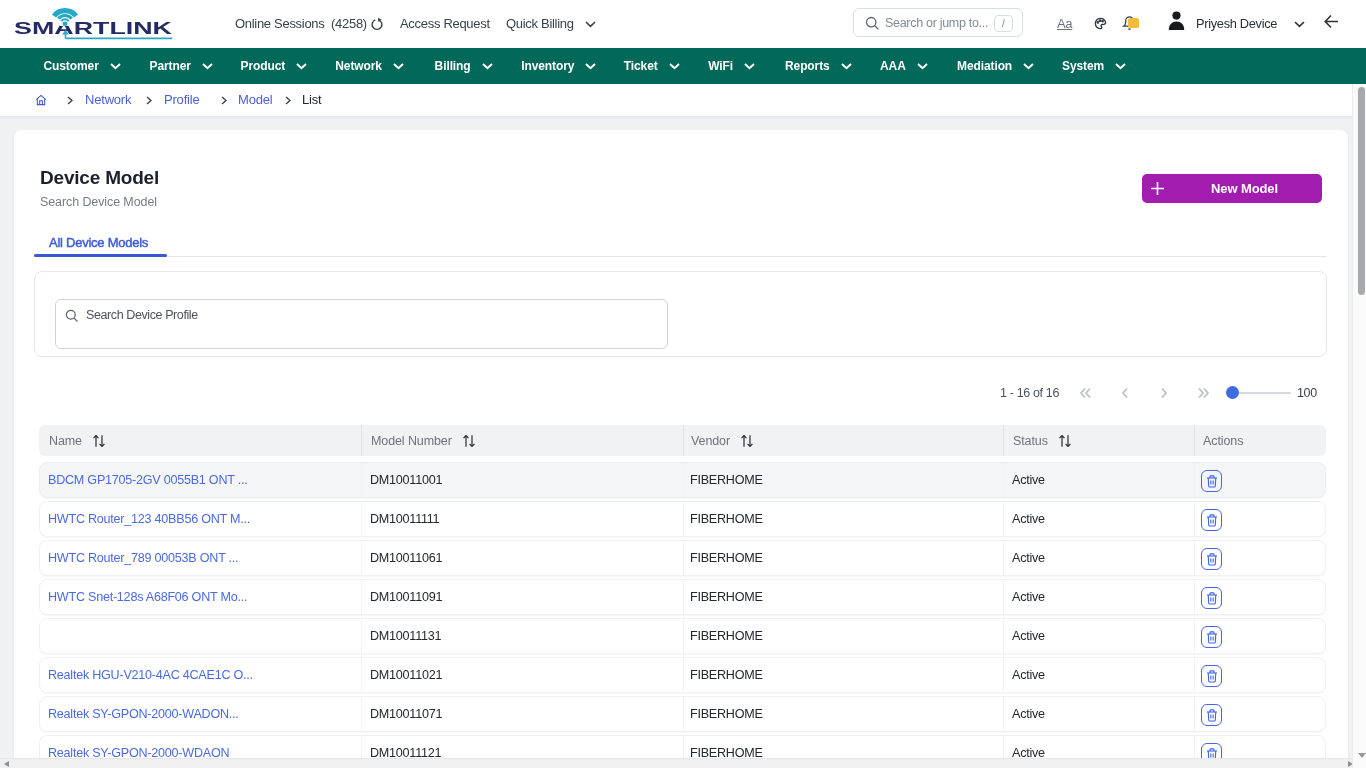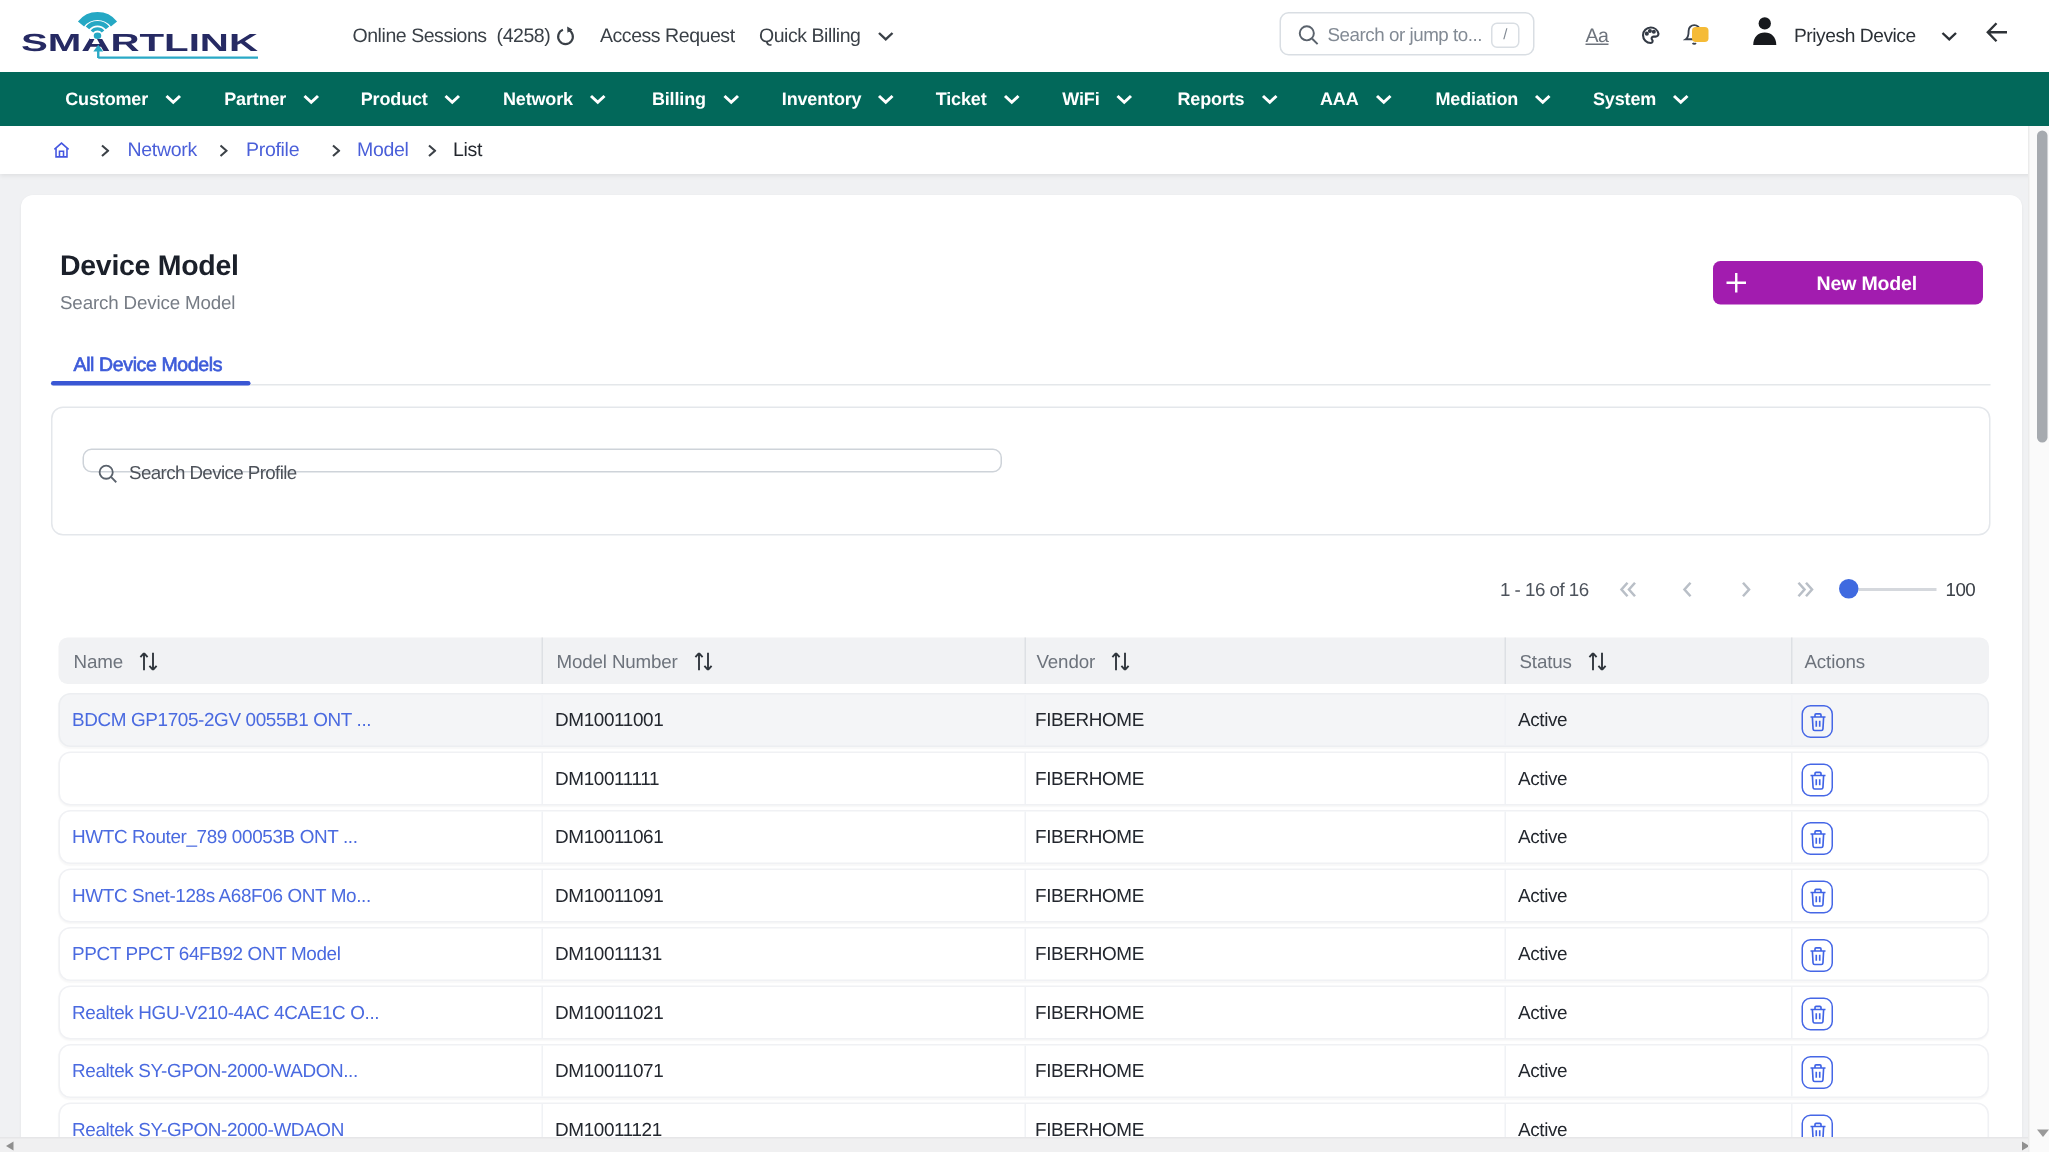--- a/index.html
+++ b/index.html
@@ -22,21 +22,21 @@
 #card { position:absolute; top:130px; left:14px; width:1334px; height:700px; background:#fff; border-radius:8px; box-shadow:0 1px 2px rgba(27,31,35,0.06); }
 #h1 { position:absolute; left:40px; top:167px; font-size:19px; font-weight:bold; color:#1b202a; letter-spacing:-0.2px; }
 #h2 { position:absolute; left:40px; top:195px; font-size:12.5px; color:#767c85; letter-spacing:-0.1px; }
 #newbtn { position:absolute; left:1142px; top:174px; width:180px; height:29px; background:#a21caf; border-radius:5px; color:#fff; }
 #newbtn .plus { position:absolute; left:8px; top:7px; }
 #newbtn .lbl { position:absolute; left:69px; top:0; height:29px; line-height:29px; font-size:13px; font-weight:bold; letter-spacing:-0.1px; }
 #tabtxt { position:absolute; left:49px; top:235px; font-size:13px; color:#3d5bd9; letter-spacing:-0.25px; -webkit-text-stroke:0.45px #3d5bd9; }
 #tabline { position:absolute; left:34px; top:254px; width:133px; height:3px; background:#3a57d4; border-radius:2px; z-index:2; }
 #tabgray { position:absolute; left:34px; top:256px; width:1293px; height:1px; background:#e4e7ea; }
 #searchcard { position:absolute; left:34px; top:271px; width:1293px; height:86px; border:1px solid #e4e7eb; border-radius:8px; }
-#searchinput { position:absolute; left:55px; top:299px; width:613px; height:16px; border:1px solid #ced3d9; border-radius:6px; }
+#searchinput { position:absolute; left:55px; top:299px; width:613px; height:50px; border:1px solid #ced3d9; border-radius:6px; }
 #searchinput .ph { position:absolute; left:30px; top:0; height:32px; line-height:31px; font-size:12.5px; color:#4d525a; letter-spacing:-0.4px; }
 
 .pgtxt { position:absolute; font-size:12.5px; color:#4d535c; letter-spacing:-0.35px; }
 
 #thead { position:absolute; left:39px; top:425px; width:1287px; height:31px; background:#f1f2f4; border-radius:6px; }
 .hcell { position:absolute; top:0; height:31px; display:flex; align-items:center; font-size:12.5px; color:#6d737c; letter-spacing:-0.1px; }
 .hcell svg { margin-left:10px; }
 .vsep { position:absolute; top:0; bottom:0; width:1px; background:#dde0e4; }
 .row { position:absolute; left:39px; width:1287px; height:36px; background:#fff; border:1px solid #f0f1f4; border-radius:8px; box-shadow:0 1px 1px rgba(30,35,40,0.03); }
 .row.alt { background:#f4f5f7; border-color:#eceef1; }
@@ -256,20 +256,21 @@
           <path d="M4.5 6 L5.4 22 a2.2 2.2 0 0 0 2.2 2 h8.8 a2.2 2.2 0 0 0 2.2 -2 L19.5 6"></path>
           <path d="M9.7 11 V19 M14.3 11 V19"></path>
         </svg>
       </div>
     </div>
 <div class="row" style="top:501px">
       <div class="vsep" style="left:321px"></div>
       <div class="vsep" style="left:643px"></div>
       <div class="vsep" style="left:963px"></div>
       <div class="vsep" style="left:1154px"></div>
+      <span class="rcell lnk" style="left:8px">HWTC Router_123 40BB56 ONT M...</span>
       <span class="rcell" style="left:330px">DM10011111</span>
       <span class="rcell" style="left:650px">FIBERHOME</span>
       <span class="rcell" style="left:972px">Active</span>
       <div class="trashbtn">
         <svg width="12" height="13" viewBox="0 0 24 26" fill="none" stroke="#3f63e6" stroke-width="2.2">
           <path d="M2 6 H22"></path>
           <path d="M8 6 V3.2 a1.4 1.4 0 0 1 1.4 -1.4 H14.6 a1.4 1.4 0 0 1 1.4 1.4 V6"></path>
           <path d="M4.5 6 L5.4 22 a2.2 2.2 0 0 0 2.2 2 h8.8 a2.2 2.2 0 0 0 2.2 -2 L19.5 6"></path>
           <path d="M9.7 11 V19 M14.3 11 V19"></path>
         </svg>
@@ -309,21 +310,20 @@
           <path d="M4.5 6 L5.4 22 a2.2 2.2 0 0 0 2.2 2 h8.8 a2.2 2.2 0 0 0 2.2 -2 L19.5 6"></path>
           <path d="M9.7 11 V19 M14.3 11 V19"></path>
         </svg>
       </div>
     </div>
 <div class="row" style="top:618px">
       <div class="vsep" style="left:321px"></div>
       <div class="vsep" style="left:643px"></div>
       <div class="vsep" style="left:963px"></div>
       <div class="vsep" style="left:1154px"></div>
-      <span class="rcell lnk" style="left:8px">PPCT PPCT 64FB92 ONT Model</span>
       <span class="rcell" style="left:330px">DM10011131</span>
       <span class="rcell" style="left:650px">FIBERHOME</span>
       <span class="rcell" style="left:972px">Active</span>
       <div class="trashbtn">
         <svg width="12" height="13" viewBox="0 0 24 26" fill="none" stroke="#3f63e6" stroke-width="2.2">
           <path d="M2 6 H22"></path>
           <path d="M8 6 V3.2 a1.4 1.4 0 0 1 1.4 -1.4 H14.6 a1.4 1.4 0 0 1 1.4 1.4 V6"></path>
           <path d="M4.5 6 L5.4 22 a2.2 2.2 0 0 0 2.2 2 h8.8 a2.2 2.2 0 0 0 2.2 -2 L19.5 6"></path>
           <path d="M9.7 11 V19 M14.3 11 V19"></path>
         </svg>

